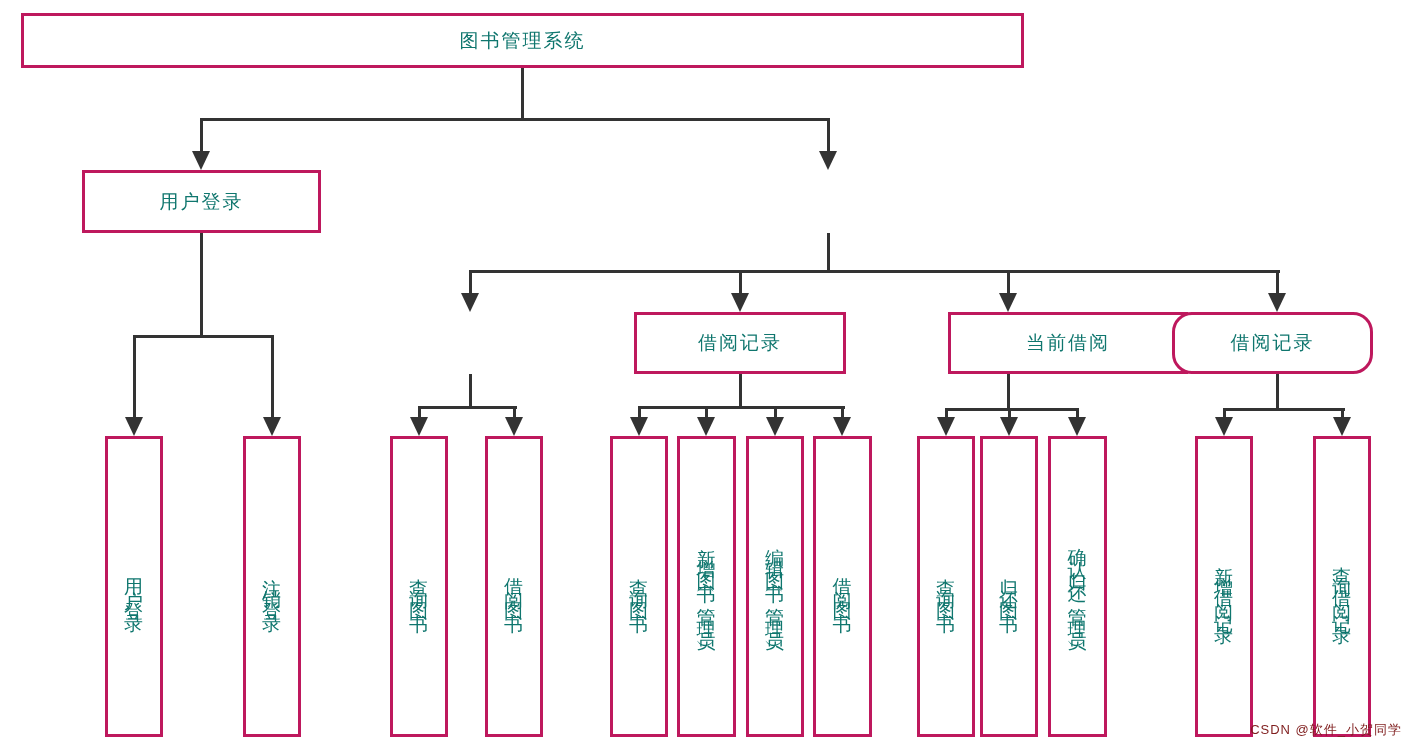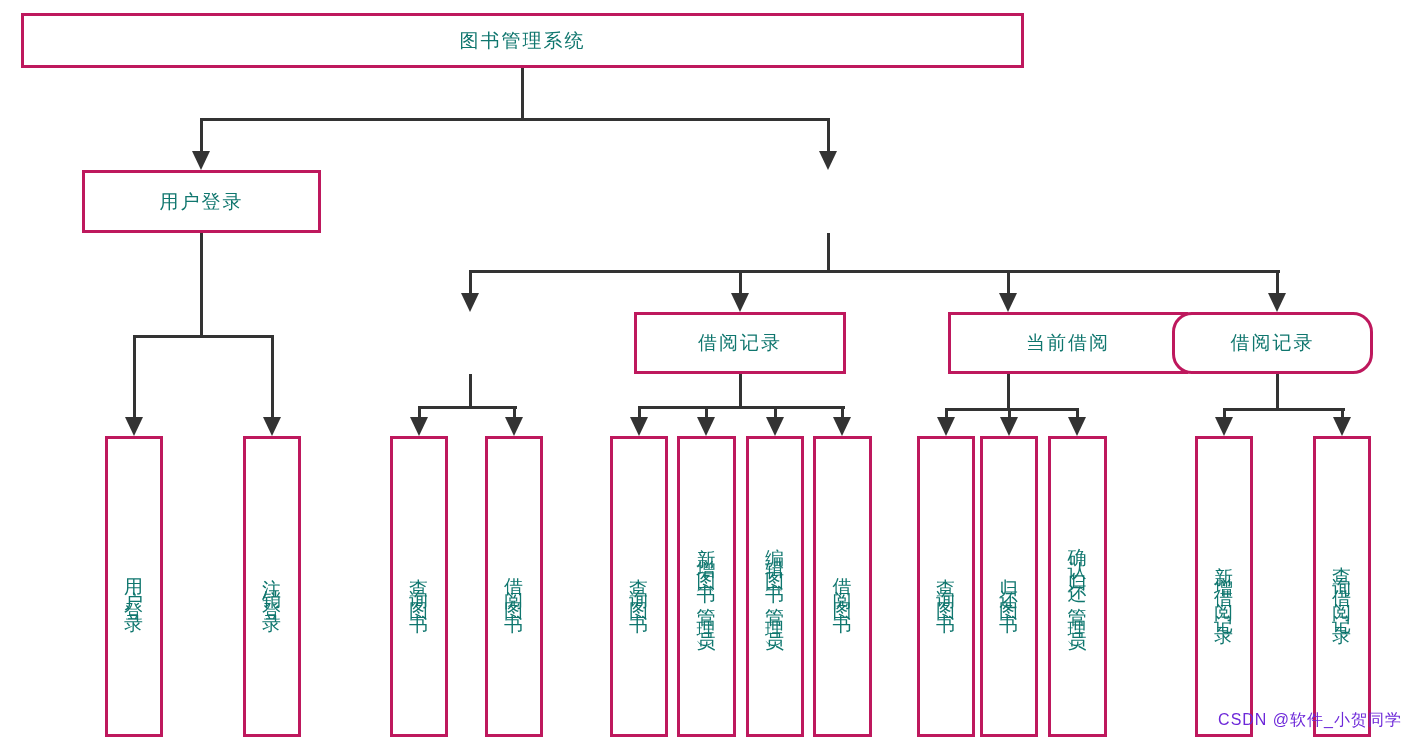--- a/index.html
+++ b/index.html
@@ -51,23 +51,23 @@
     position: absolute;
     width: 0;
     height: 0;
     border-left: 9px solid transparent;
     border-right: 9px solid transparent;
     border-top: 19px solid #333333;
   }
   .watermark {
     position: absolute;
     right: 3px;
-    bottom: 16px;
-    font-size: 16px;
-    color: #6d28d9;
+    bottom: 8px;
+    font-size: 13px;
+    color: #7f1d1d;
     letter-spacing: 1px;
     white-space: nowrap;
   }
 </style>
 </head>
 <body>
 
 <div id="canvas">
 
   <div class="box hbox" style="left:21px; top:13px; width:1003px; height:55px;">图书管理系统</div>

